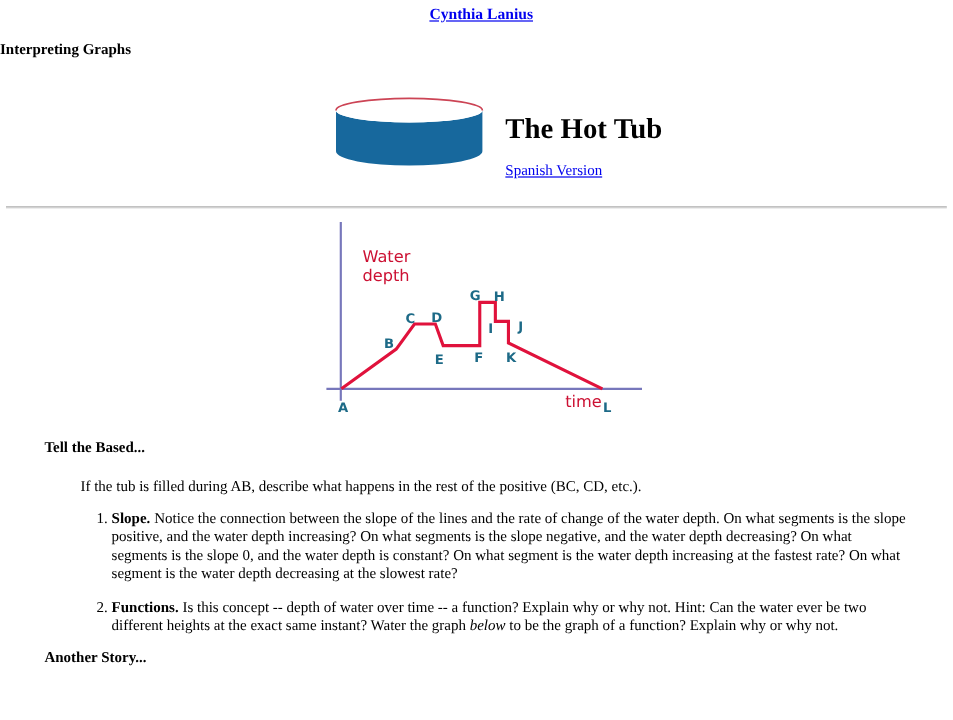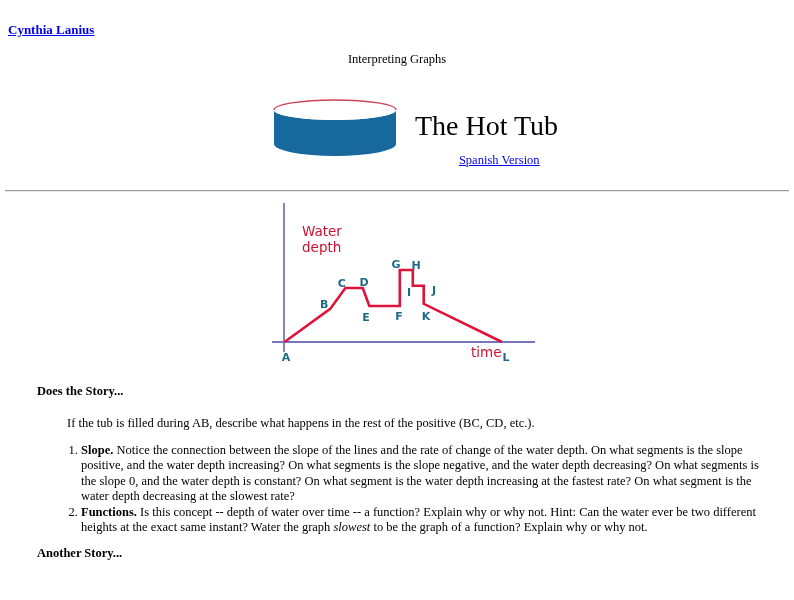--- a/index.html
+++ b/index.html
@@ -2,36 +2,36 @@
 <html style="--link_blue: #0000ee; --tub_blue: #17689d; --tub_rim_red: #cc4455; --graph_line_red: #e0123c; --graph_axis_blue: #7777bb; --graph_label_teal: #1d6a87; --graph_text_red: #cc1133;"><head>
 <meta charset="utf-8">
 <style>
   html, body { margin: 0; padding: 0; background: #ffffff; }
   body {
     width: 794px; height: 600px; overflow: hidden;
     font-family: "Liberation Serif", serif;
     font-size: 12.5px; line-height: 15.4px; color: #000;
   }
   a { color: var(--link_blue, #0000ee); text-decoration: underline; cursor: pointer; }
-  .top-row { padding: 22px 0 0 8px; }
+  .top-row { padding: 4px 0 0 8px; text-align: center; }
   .author { font-weight: bold; font-size: 13px; }
-  .center-heading { text-align: center; font-weight: normal; margin: 14px 0 0; }
+  .center-heading { font-weight: bold; margin: 14px 0 0; }
   .tub-row { display: flex; justify-content: center; align-items: flex-start; margin-top: 26px; padding-left: 36px; }
   .tub-svg { display: block; }
   .title-col { margin-left: 17px; padding-top: 18px; }
-  .big-title { font-weight: normal; font-size: 28px; line-height: 28px; }
-  .spanish { display: inline-block; margin-top: 13px; font-size: 12.5px; margin-left: 44px; }
+  .big-title { font-weight: bold; font-size: 24px; line-height: 28px; }
+  .spanish { display: inline-block; margin-top: 13px; font-size: 12.5px; }
   hr.divider { margin: 22px 5px 0; height: 0; border: 0;
     border-top: 1px solid #9a9a9a; border-bottom: 1px solid #e9e9e9; }
   .content { margin: 0 23px 0 37px; }
   .intro { margin: 14px 0 0; }
   .sec-heading { font-weight: bold; margin: 16px 0 0; }
   .indent { margin: 16px 0 0 30px; }
   ol.math-list { margin: 12px 0 0; padding-left: 44px; }
-  ol.math-list li { margin: 0; }
+  ol.math-list li { margin: 12px; }
   .another { margin: 11px 0 0; }
   .graph { display: block; margin: 8px auto 0; }
   .axis { stroke: var(--graph_axis_blue, #7777bb); stroke-width: 1.8; }
   .depth-line { fill: none; stroke: var(--graph_line_red, #e0123c); stroke-width: 2.6; stroke-linejoin: miter; }
   .pt-label { font-family: "DejaVu Sans", sans-serif; font-size: 11px; font-weight: bold;
     fill: var(--graph_label_teal, #1d6a87); }
   .graph-ylabel, .graph-xlabel { font-family: "DejaVu Sans", sans-serif; font-size: 13.5px;
     fill: var(--graph_text_red, #cc1133); }
 </style>
 </head>
@@ -74,22 +74,22 @@
         <text x="135.0" y="120.0" text-anchor="middle" class="pt-label">F</text>
         <text x="132.0" y="68.0" text-anchor="middle" class="pt-label">G</text>
         <text x="152.0" y="69.0" text-anchor="middle" class="pt-label">H</text>
         <text x="145.0" y="95.8" text-anchor="middle" class="pt-label">I</text>
         <text x="170.0" y="93.8" text-anchor="middle" class="pt-label">J</text>
         <text x="162.0" y="119.8" text-anchor="middle" class="pt-label">K</text>
         <text x="242.0" y="161.0" text-anchor="middle" class="pt-label">L</text>
       </g>
   </svg>
 
-  <p class="sec-heading">Does the Story...</p>
+  <p class="sec-heading">Tell the Based...</p>
   <div class="indent">If the tub is filled during AB, describe what happens in the rest of the positive (BC, CD, etc.).</div>
 
   <ol class="math-list">
     <li><b>Slope.</b><span> Notice the connection between the slope of the lines and the rate of change of the water depth. On what segments is the slope positive, and the water depth increasing? On what segments is the slope negative, and the water depth decreasing? On what segments is the slope 0, and the water depth is constant? On what segment is the water depth increasing at the fastest rate? On what segment is the water depth decreasing at the slowest rate?</span></li>
-    <li><b>Functions.</b><span> Is this concept -- depth of water over time -- a function? Explain why or why not. Hint: Can the water ever be two different heights at the exact same instant? Water the graph </span><i>slowest</i><span> to be the graph of a function? Explain why or why not.</span></li>
+    <li><b>Functions.</b><span> Is this concept -- depth of water over time -- a function? Explain why or why not. Hint: Can the water ever be two different heights at the exact same instant? Water the graph </span><i>below</i><span> to be the graph of a function? Explain why or why not.</span></li>
   </ol>
 
   <p class="sec-heading another">Another Story...</p>
 </div>
 
 </body></html>

